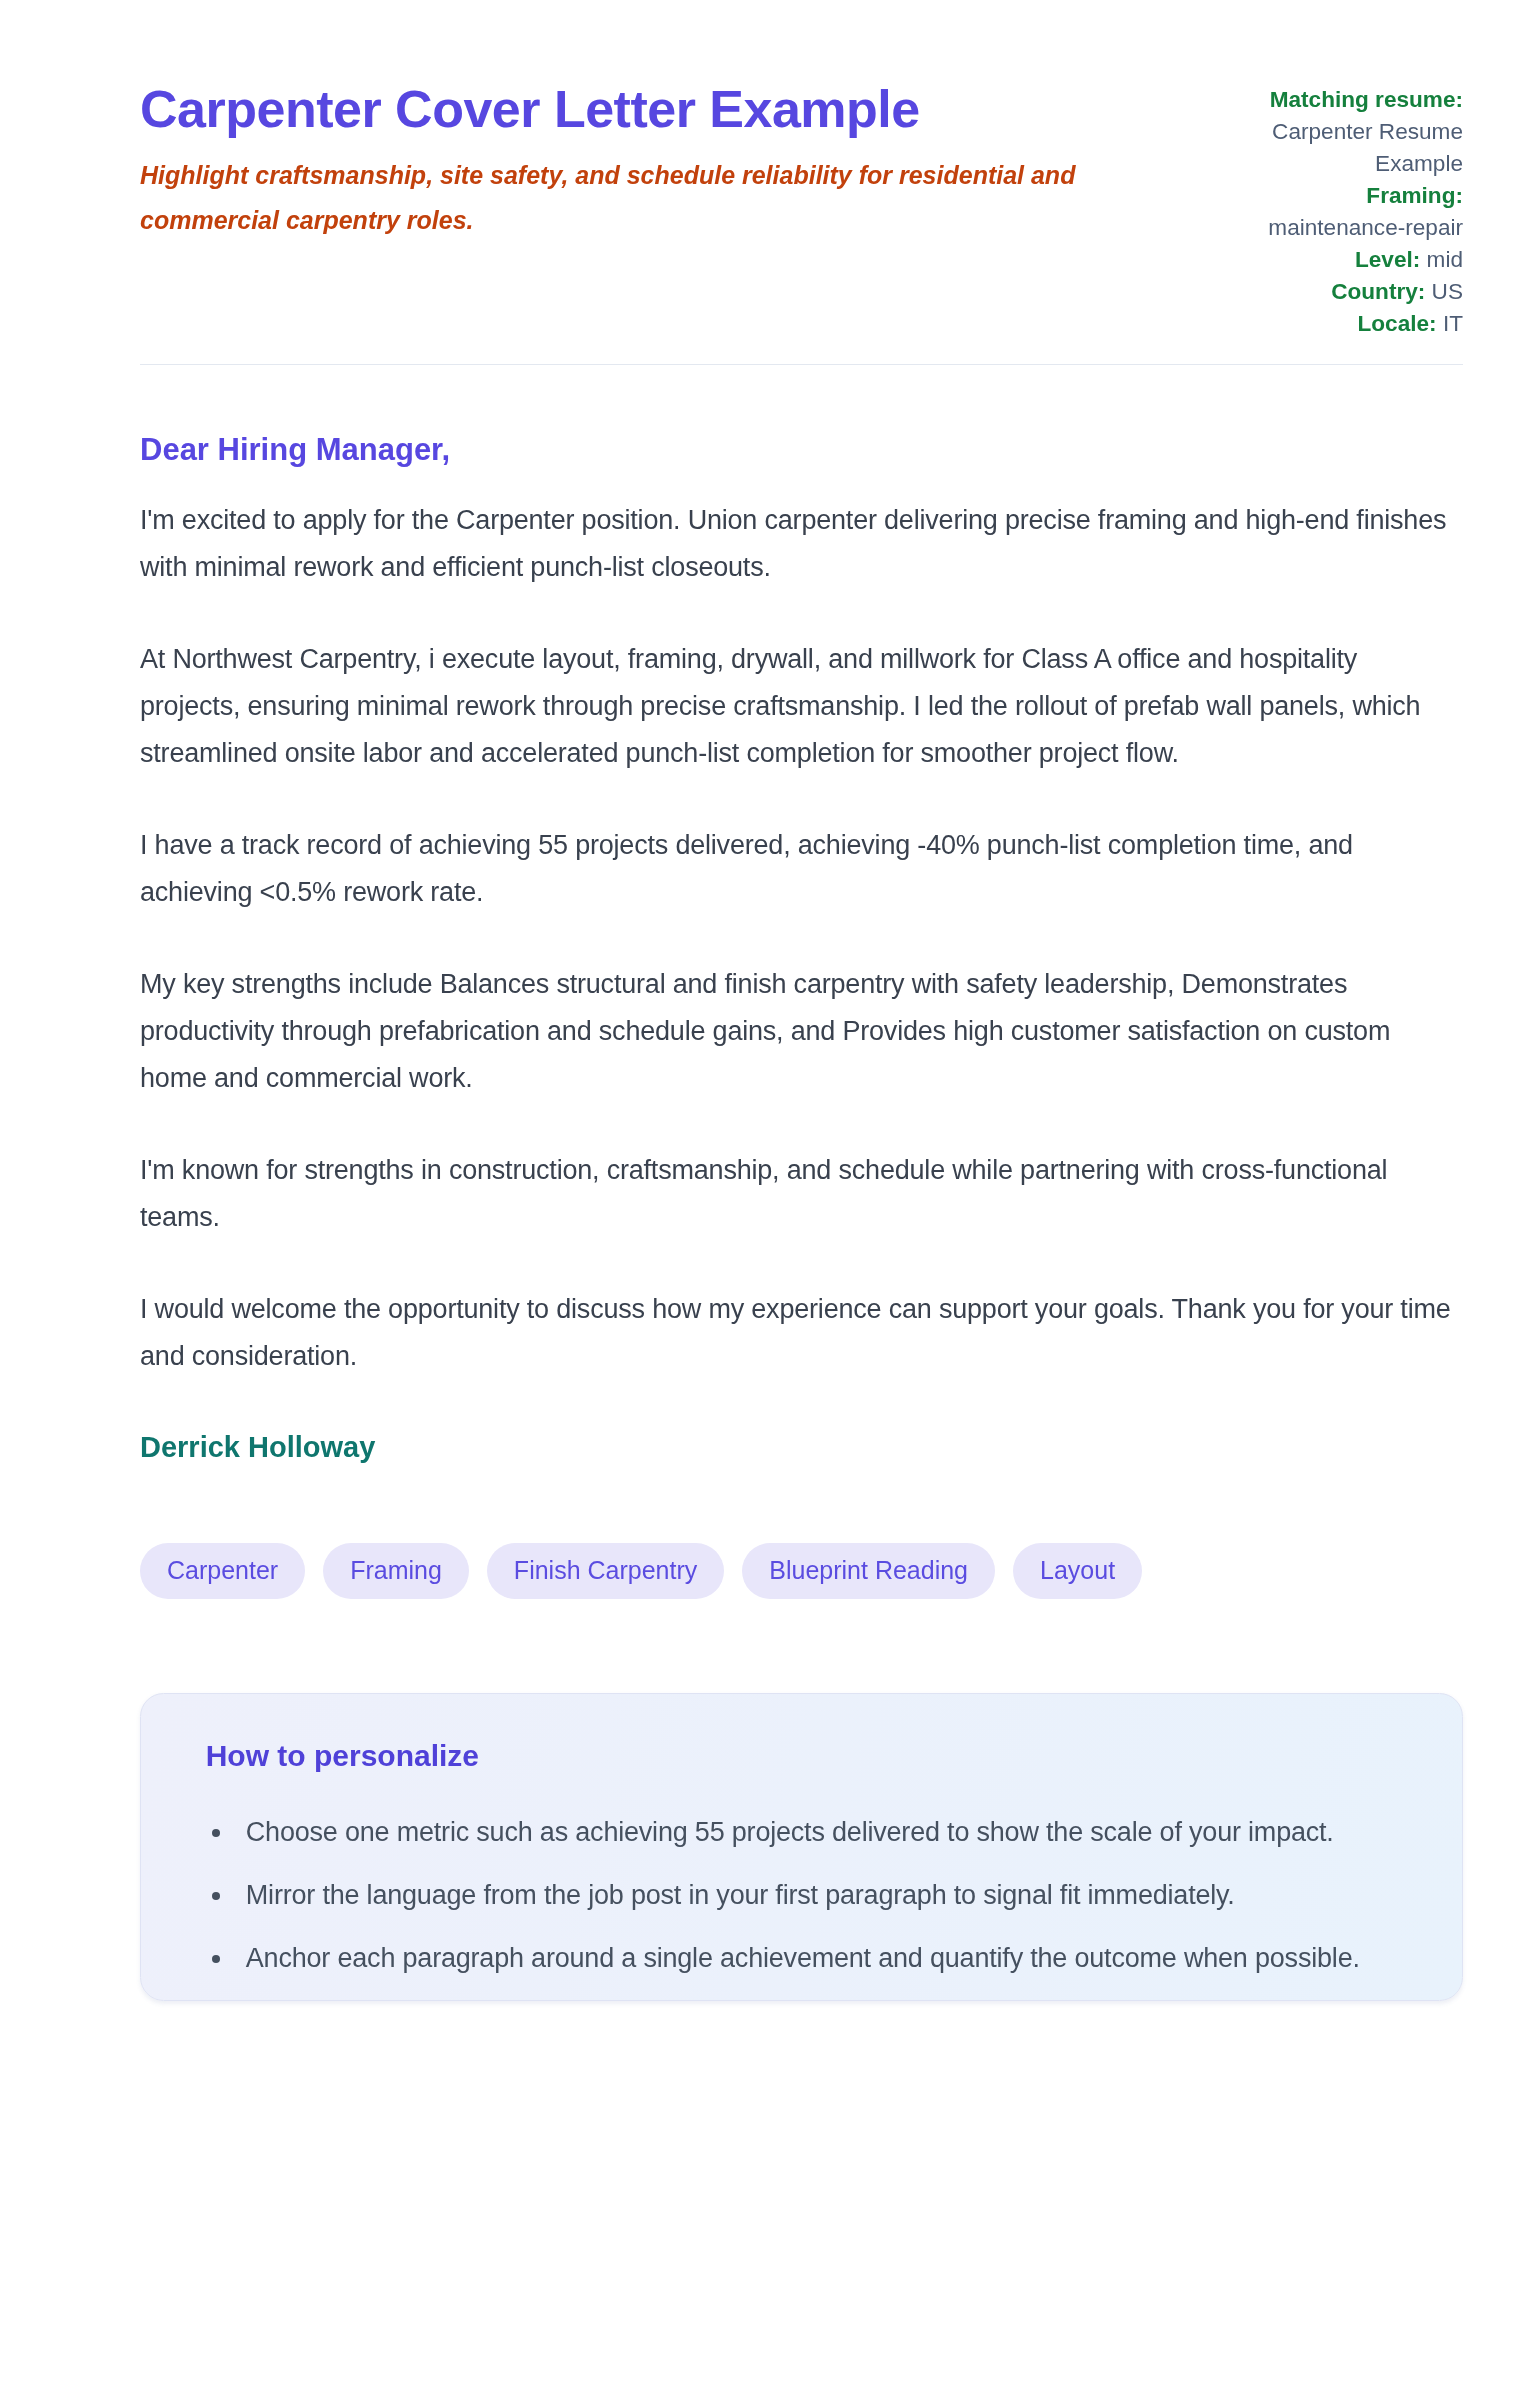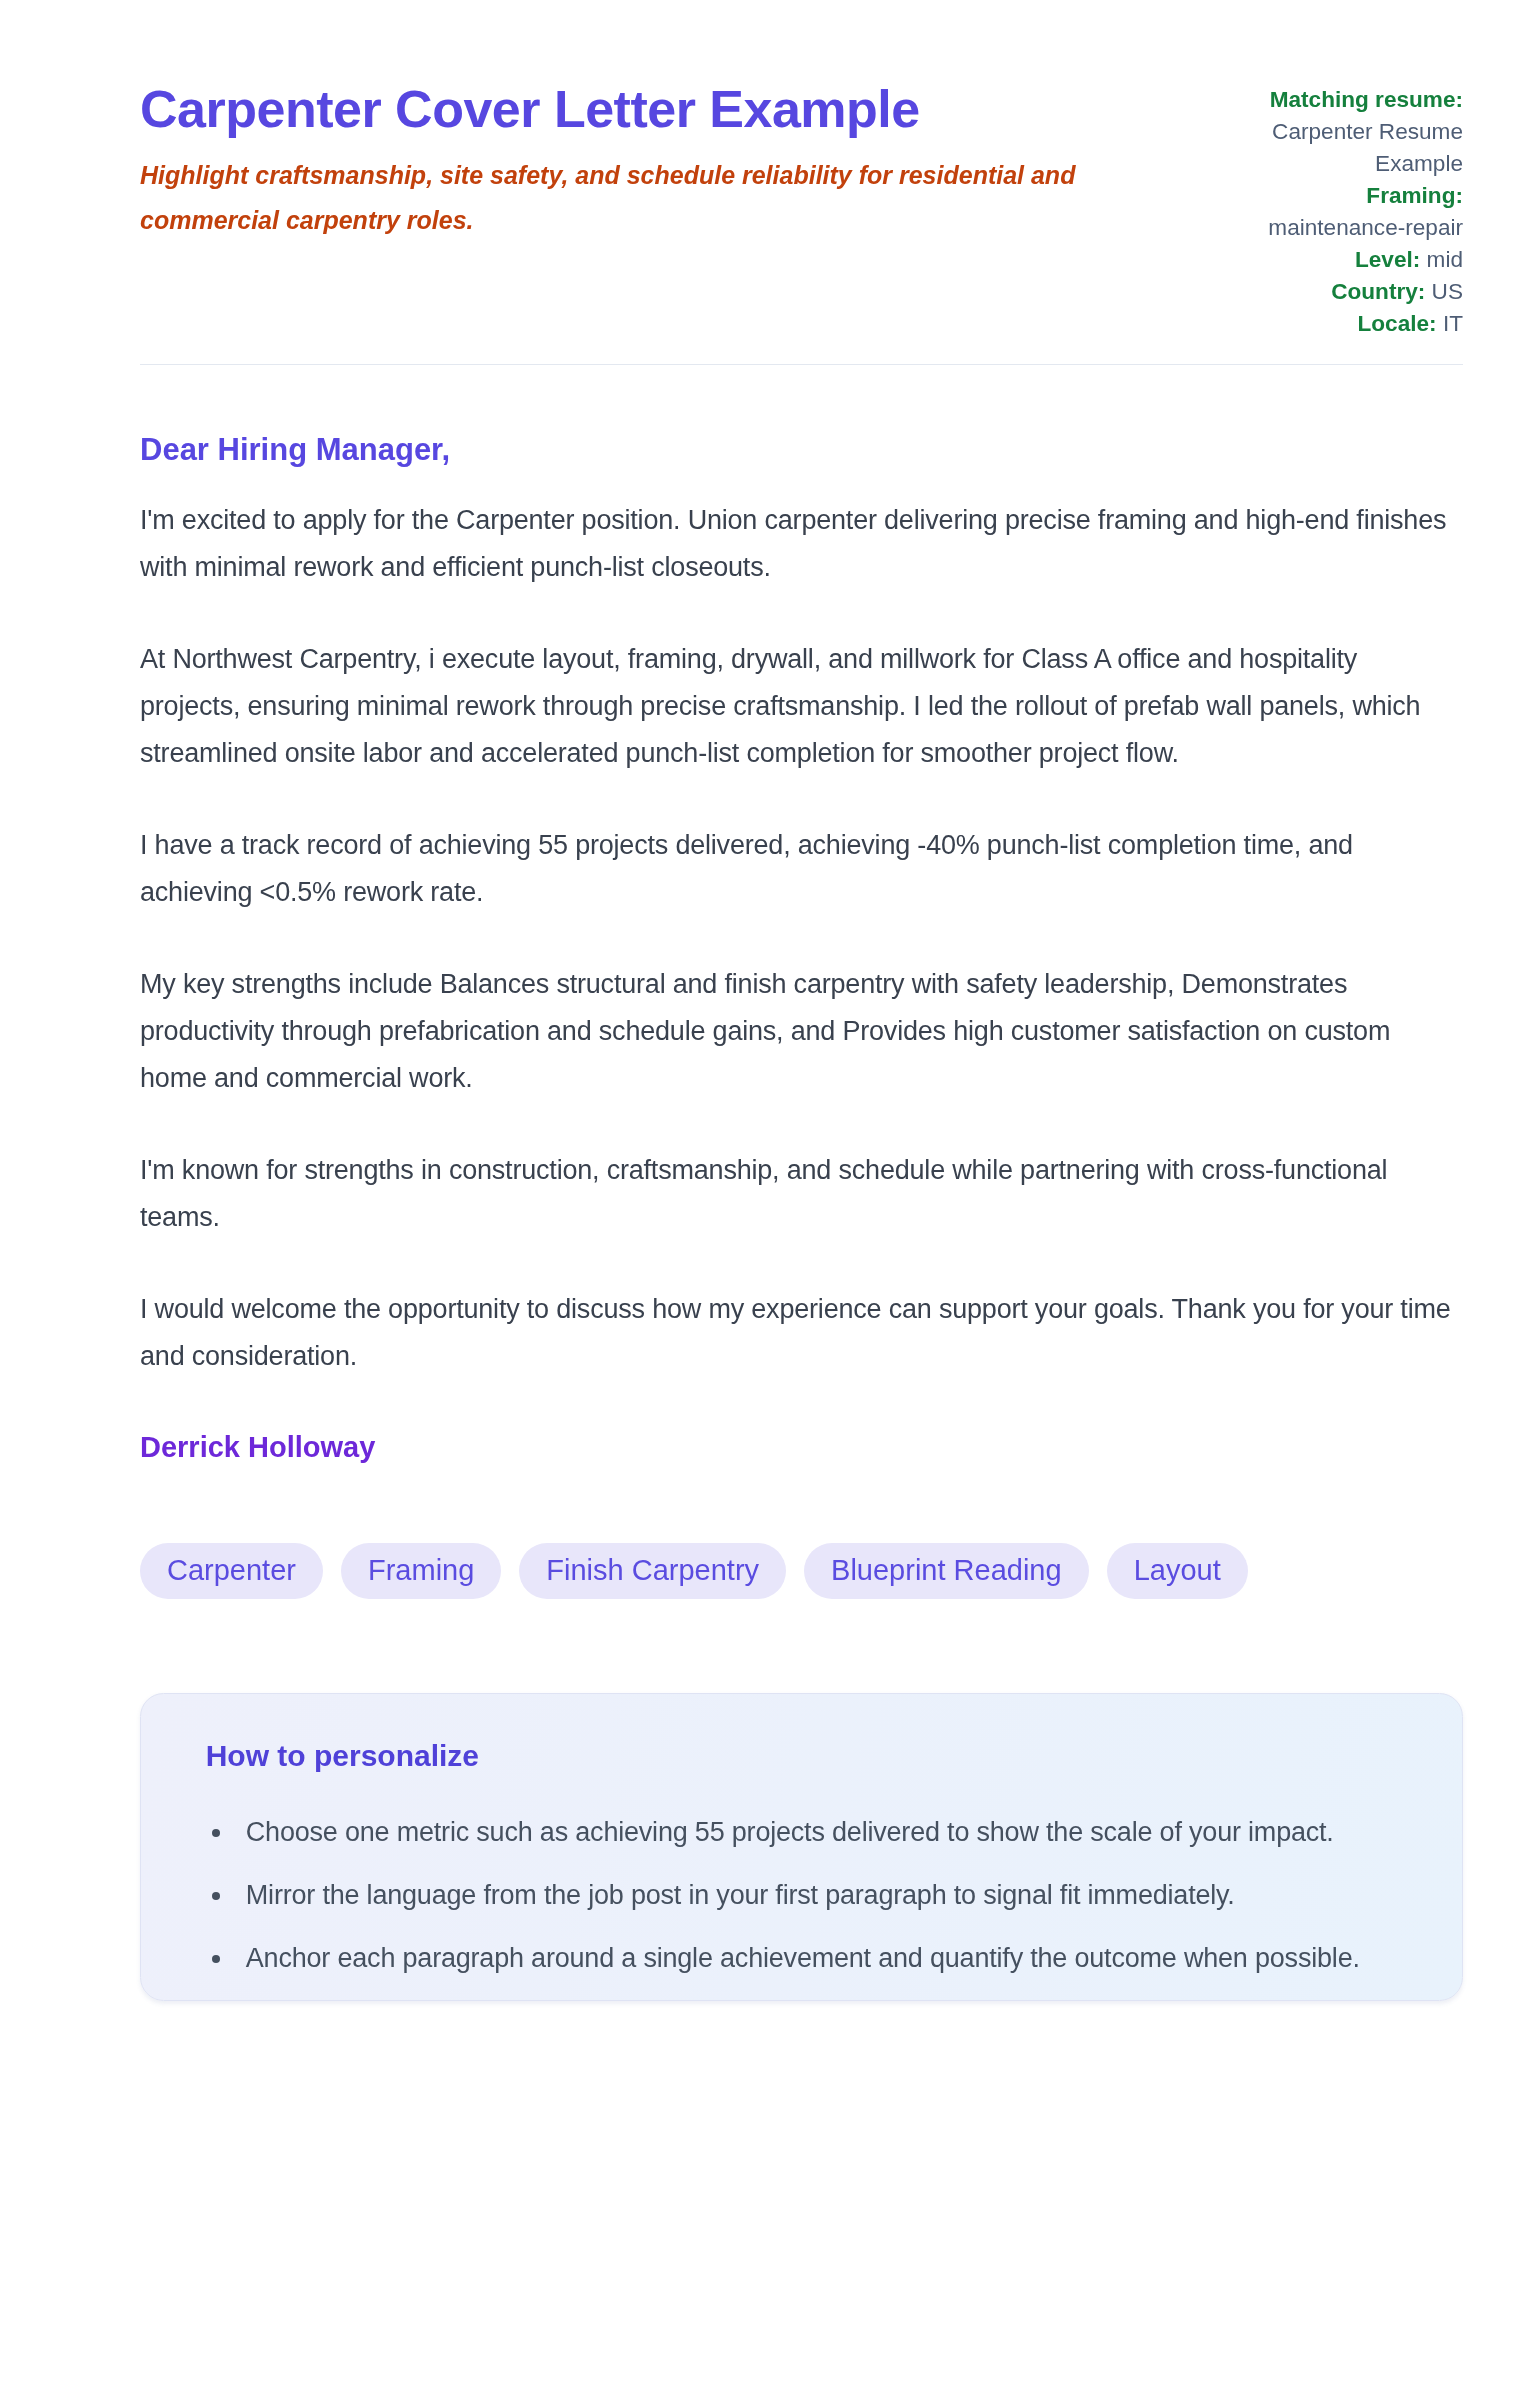--- a/index.html
+++ b/index.html
@@ -74,42 +74,42 @@
     color: #39414e;
     letter-spacing: -0.2px;
     margin-bottom: 45px;
   }
 
   
   .sig-name {
     margin-top: 49px;
     font-size: 29px;
     font-weight: bold;
-    color: #6d28d9;
+    color: #0f766e;
     line-height: 36px;
   }
   .sig-title {
     margin-top: 23.5px;
     font-size: 29px;
     color: #4d5c74;
     line-height: 36px;
   }
 
   
   .tags {
     margin-top: 78px;
     display: flex;
     flex-wrap: wrap;
     gap: 18px;
   }
   .tag {
     display: inline-block;
     background: #e8e6fa;
     color: #5a4ce0;
-    font-size: 29px;
+    font-size: 25px;
     line-height: 27px;
     padding: 14.4px 27px;
     border-radius: 29px;
     cursor: pointer;
   }
 
   
   .personalize-box {
     margin-top: 94px;
     border-radius: 23.5px;

